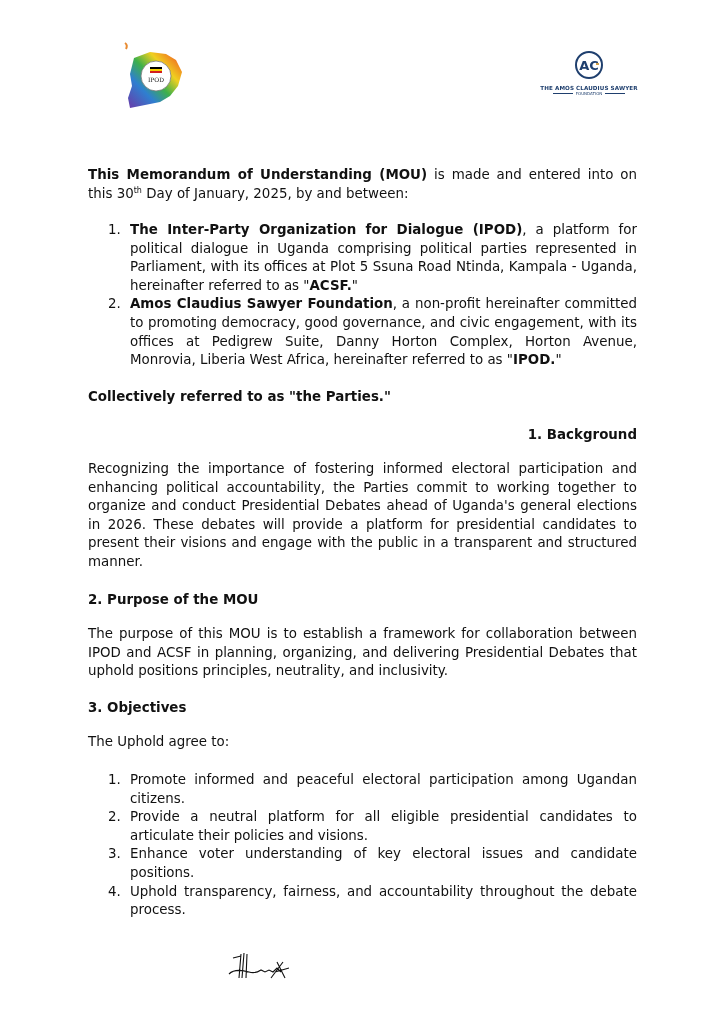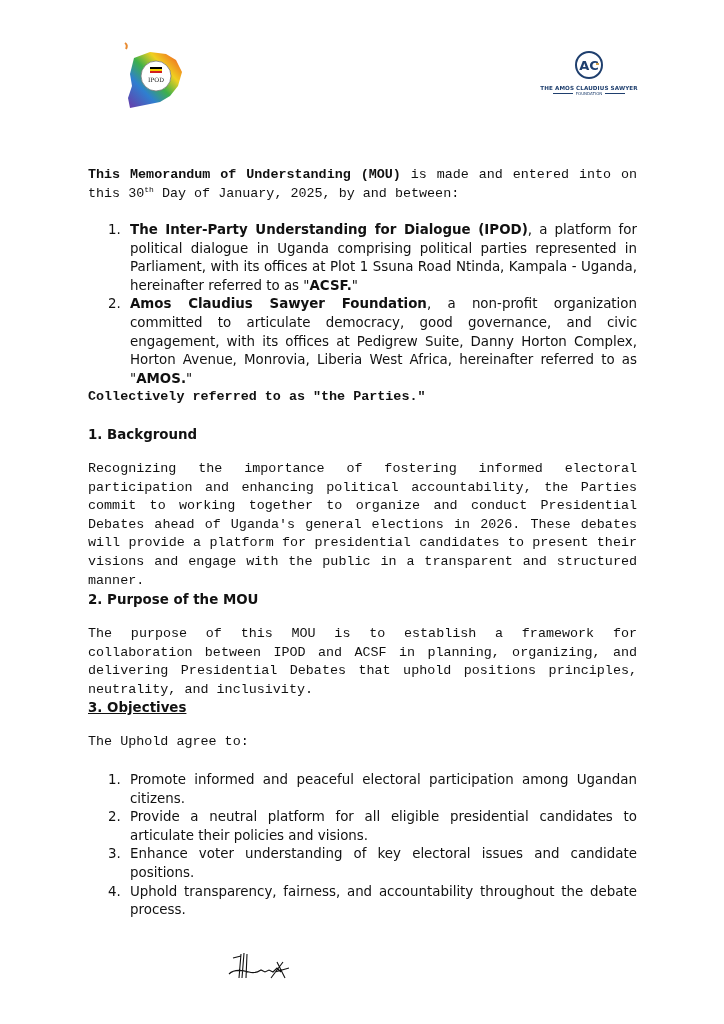--- a/index.html
+++ b/index.html
@@ -5,33 +5,33 @@
     html, body { margin: 0; padding: 0; background: #ffffff; }
     body { width: 724px; height: 1024px; position: relative; overflow: hidden;
       font-family: "DejaVu Sans", sans-serif; color: #111; }
     .page { position: absolute; left: 0; top: 0; width: 724px; height: 1024px; }
     .logo-ipod { position: absolute; left: 120px; top: 40px; width: 70px; height: 70px; }
     .logo-acsf { position: absolute; left: 535px; top: 50px; width: 108px; height: 58px; text-align: center; }
     .acsf-title { font-size: 5.6px; font-weight: bold; color: #1f3f6e; letter-spacing: 0.1px; white-space: nowrap; margin-top: 1px; }
     .acsf-sub { font-size: 4px; color: #1f3f6e; display: flex; align-items: center; justify-content: center; gap: 3px; }
     .acsf-sub .ln { display: inline-block; width: 20px; height: 1px; background: #1f3f6e; }
     .body { position: absolute; left: 88px; width: 549px; font-size: 13.4px; line-height: 18.6px; }
-    p { margin: 0; text-align: justify; font-family: Liberation Mono, monospace; }
+    p { margin: 0; text-align: justify; }
     .intro { top: 166px; }
     .parties { top: 221px; }
     ol { margin: 0; padding: 0; list-style: none; }
     ol li { position: relative; padding-left: 42px; text-align: justify; }
     ol li .num { position: absolute; left: 20px; top: 0; }
     .collective { top: 388px; font-weight: bold; }
     h2 { margin: 0; font-size: 15px; font-weight: bold; }
-    .h-bg { top: 426px; }
+    .h-bg { top: 426px; text-align: right; }
     .p-bg { top: 460px; }
     .h-purpose { top: 591px; }
     .p-purpose { top: 625px; }
-    .h-obj { top: 699px; text-decoration: underline; }
+    .h-obj { top: 699px; }
     .p-obj { top: 733px; }
     .obj-list { top: 771px; }
     sup { font-size: 8px; line-height: 0; vertical-align: super; }
     .sig { position: absolute; left: 225px; top: 948px; width: 80px; height: 38px; }
   </style>
 </head>
 <body>
 
 <div class="page">
 
@@ -71,25 +71,25 @@
     </div>
   </div>
 
   <p class="body intro">
     <b>This Memorandum of Understanding (MOU)</b><span> is made and entered into on this 30</span><sup>th</sup><span> Day of January, 2025, by and between:</span>
   </p>
 
   <ol class="body parties">
     <li>
       <span class="num">1.</span>
-      <b>The Inter-Party Understanding for Dialogue (IPOD)</b><span>, a platform for political dialogue in Uganda comprising political parties represented in Parliament, with its offices at Plot 1 Ssuna Road Ntinda, Kampala - Uganda, hereinafter referred to as "</span><b>ACSF.</b><span>"</span>
+      <b>The Inter-Party Organization for Dialogue (IPOD)</b><span>, a platform for political dialogue in Uganda comprising political parties represented in Parliament, with its offices at Plot 5 Ssuna Road Ntinda, Kampala - Uganda, hereinafter referred to as "</span><b>ACSF.</b><span>"</span>
     </li>
     <li>
       <span class="num">2.</span>
-      <b>Amos Claudius Sawyer Foundation</b><span>, a non-profit organization committed to articulate democracy, good governance, and civic engagement, with its offices at Pedigrew Suite, Danny Horton Complex, Horton Avenue, Monrovia, Liberia West Africa, hereinafter referred to as "</span><b>AMOS.</b><span>"</span>
+      <b>Amos Claudius Sawyer Foundation</b><span>, a non-profit hereinafter committed to promoting democracy, good governance, and civic engagement, with its offices at Pedigrew Suite, Danny Horton Complex, Horton Avenue, Monrovia, Liberia West Africa, hereinafter referred to as "</span><b>IPOD.</b><span>"</span>
     </li>
   </ol>
 
   <p class="body collective">Collectively referred to as "the Parties."</p>
 
   <h2 class="body h-bg">1. Background</h2>
   <p class="body p-bg">Recognizing the importance of fostering informed electoral participation and enhancing political accountability, the Parties commit to working together to organize and conduct Presidential Debates ahead of Uganda's general elections in 2026. These debates will provide a platform for presidential candidates to present their visions and engage with the public in a transparent and structured manner.</p>
 
   <h2 class="body h-purpose">2. Purpose of the MOU</h2>
   <p class="body p-purpose">The purpose of this MOU is to establish a framework for collaboration between IPOD and ACSF in planning, organizing, and delivering Presidential Debates that uphold positions principles, neutrality, and inclusivity.</p>

